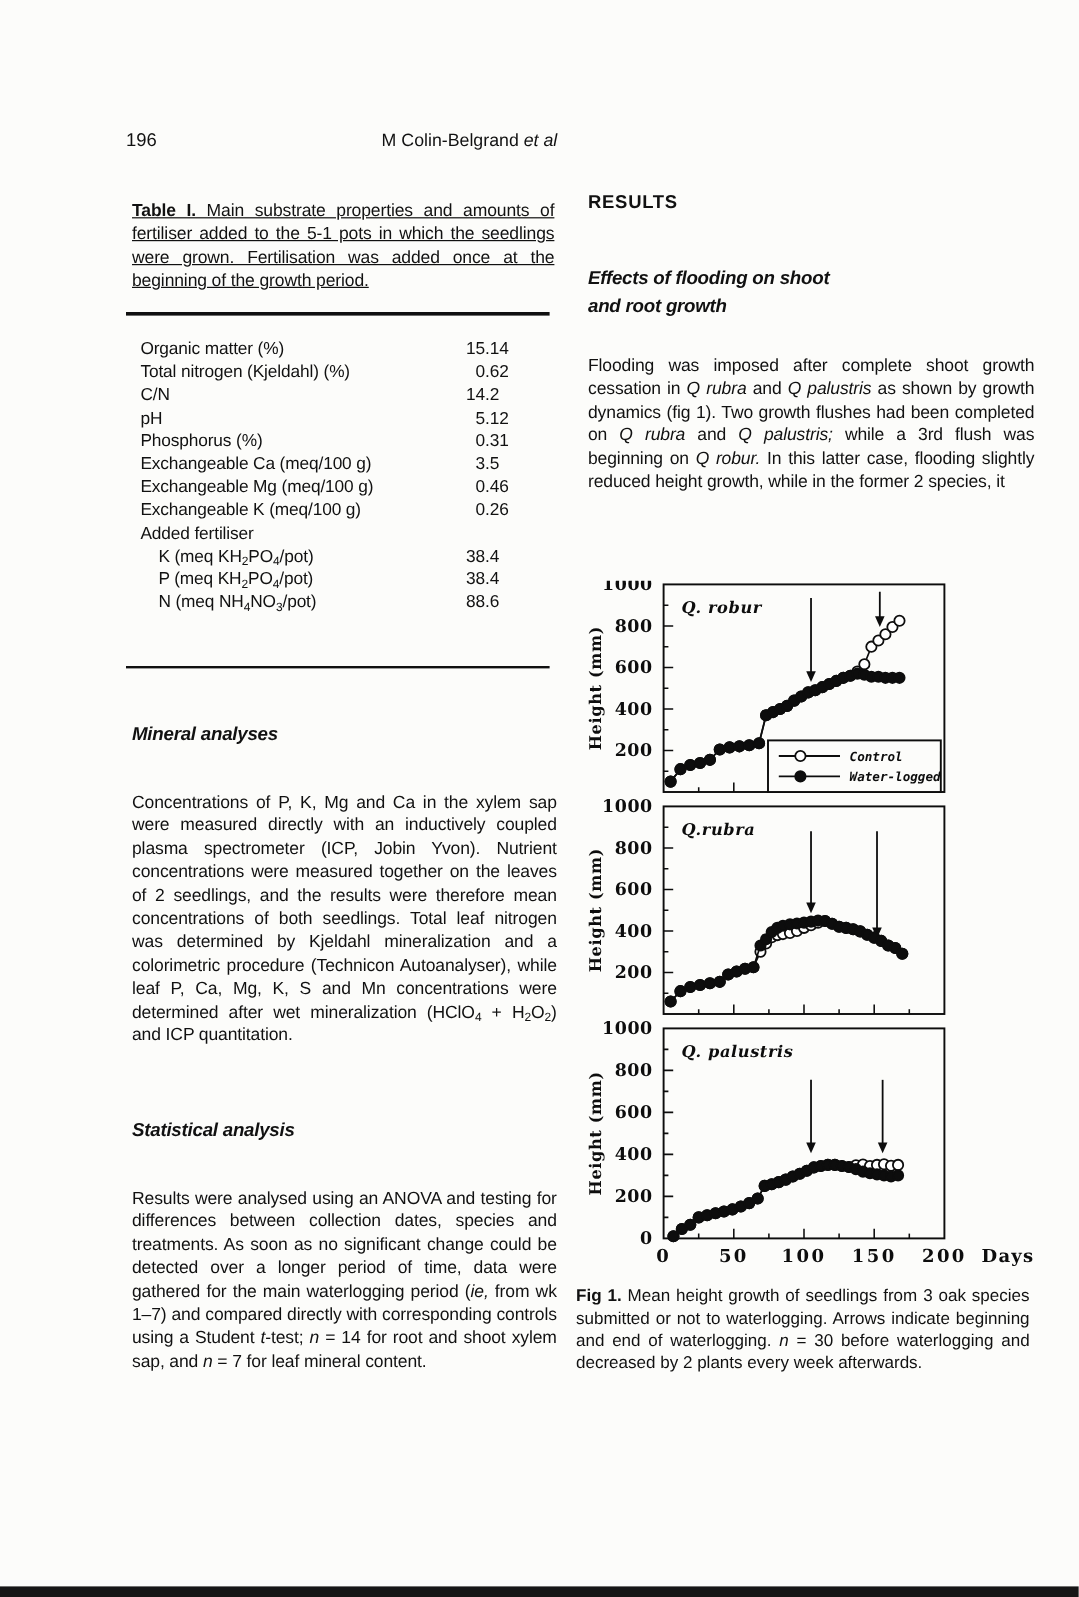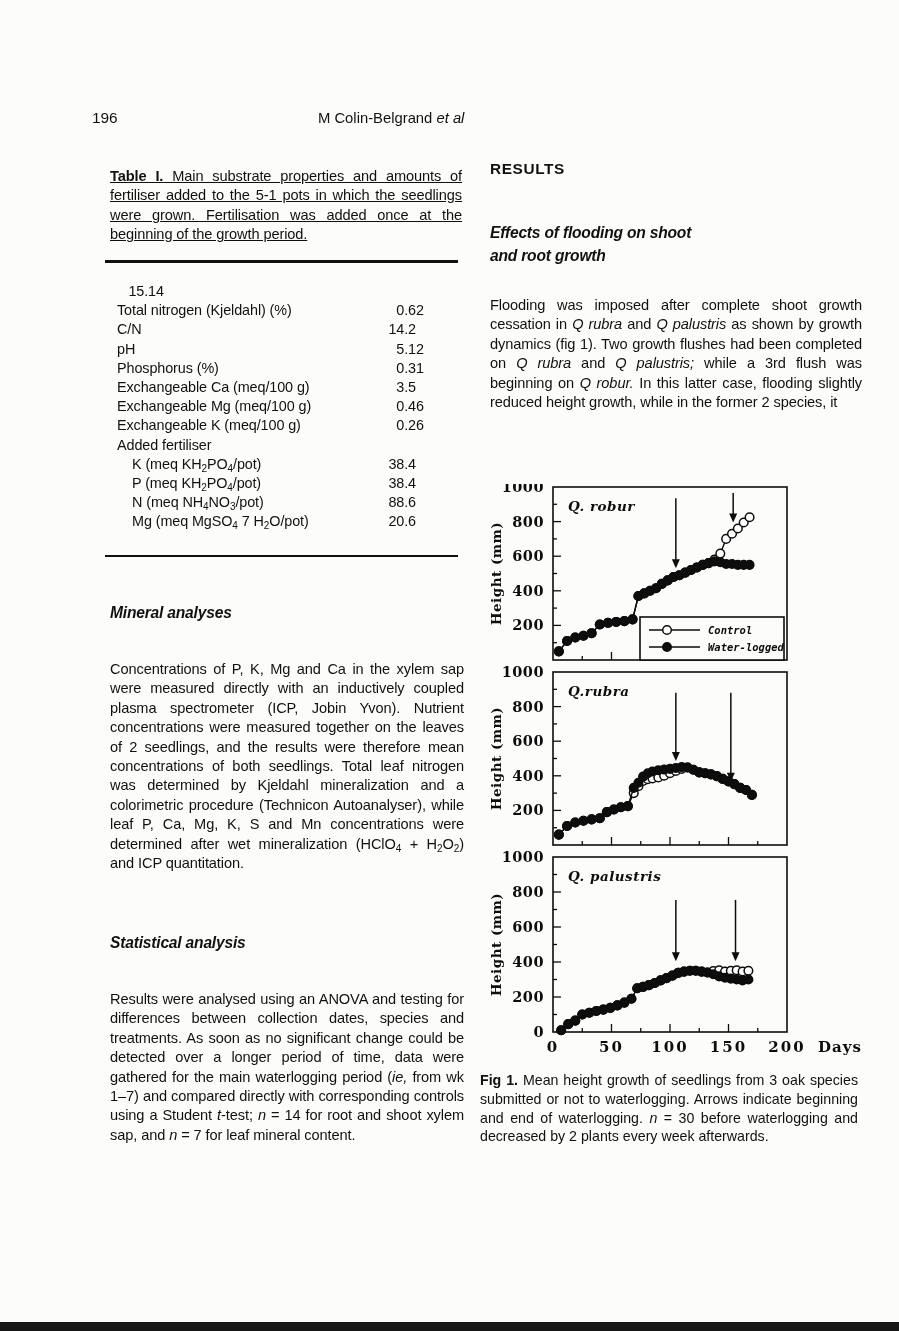--- a/index.html
+++ b/index.html
@@ -22,30 +22,31 @@
   .t-row .lbl{flex:1;white-space:nowrap;}
   .t-row.indent .lbl{padding-left:15px;}
   .t-row .val{width:70px;white-space:nowrap;}
   .t-row .vint{display:inline-block;width:2.15ch;text-align:right;margin-left:10px;}
   #figure-svg text{fill:#0d0d0d;}
   .bottom-strip{background:#161616;}
 </style>
 </head>
 <body>
 
-<div class="abs" style="left:92px;top:109px;font-size:15.4px;">196</div>
+<div class="abs" style="left:105px;top:109px;font-size:15.4px;">196</div>
 <div class="abs" style="left:318px;top:110px;font-size:14.8px;"><span>M Colin-Belgrand </span><span style="font-style: italic;">et al</span></div>
 
 <div class="abs body-text just" style="left:110px;top:167px;width:352px;text-decoration:underline;"><span style="font-weight: bold;">Table I.</span><span> Main substrate properties and amounts of fertiliser added to the 5-1 pots in which the seedlings were grown. Fertilisation was added once at the beginning of the growth period.</span></div>
 
 <div class="abs rule" style="left:105px;top:260px;width:353px;height:3px;"></div>
 
 <div class="abs" style="left:117px;top:282px;width:330px;">
   <div>
       <div class="t-row">
+        <span class="lbl"><span>Organic matter (%)</span></span>
         <span class="val"><span class="vint">15</span><span>.14</span></span>
       </div>
       <div class="t-row">
         <span class="lbl"><span>Total nitrogen (Kjeldahl) (%)</span></span>
         <span class="val"><span class="vint">0</span><span>.62</span></span>
       </div>
       <div class="t-row">
         <span class="lbl"><span>C/N</span></span>
         <span class="val"><span class="vint">14</span><span>.2</span></span>
       </div>
@@ -77,24 +78,20 @@
         <span class="lbl"><span>K (meq KH</span><sub>2</sub><span>PO</span><sub>4</sub><span>/pot)</span></span>
         <span class="val"><span class="vint">38</span><span>.4</span></span>
       </div>
       <div class="t-row indent">
         <span class="lbl"><span>P (meq KH</span><sub>2</sub><span>PO</span><sub>4</sub><span>/pot)</span></span>
         <span class="val"><span class="vint">38</span><span>.4</span></span>
       </div>
       <div class="t-row indent">
         <span class="lbl"><span>N (meq NH</span><sub>4</sub><span>NO</span><sub>3</sub><span>/pot)</span></span>
         <span class="val"><span class="vint">88</span><span>.6</span></span>
-      </div>
-      <div class="t-row indent">
-        <span class="lbl"><span>Mg (meq MgSO</span><sub>4</sub><span> 7 H</span><sub>2</sub><span>O/pot)</span></span>
-        <span class="val"><span class="vint">20</span><span>.6</span></span>
       </div>
     </div>
 </div>
 
 <div class="abs rule" style="left:105px;top:555px;width:353px;height:2px;"></div>
 
 <div class="abs sec-head" style="left:110px;top:604px;">Mineral analyses</div>
 
 <div class="abs body-text just" style="left:110px;top:660px;width:354px;"><span>Concentrations of P, K, Mg and Ca in the xylem sap were measured directly with an inductively coupled plasma spectrometer (ICP, Jobin Yvon). Nutrient concentrations were measured together on the leaves of 2 seedlings, and the results were therefore mean concentrations of both seedlings. Total leaf nitrogen was determined by Kjeldahl mineralization and a colorimetric procedure (Technicon Autoanalyser), while leaf P, Ca, Mg, K, S and Mn concentrations were determined after wet mineralization (HClO</span><sub>4</sub><span> + H</span><sub>2</sub><span>O</span><sub>2</sub><span>) and ICP quantitation.</span></div>
 

